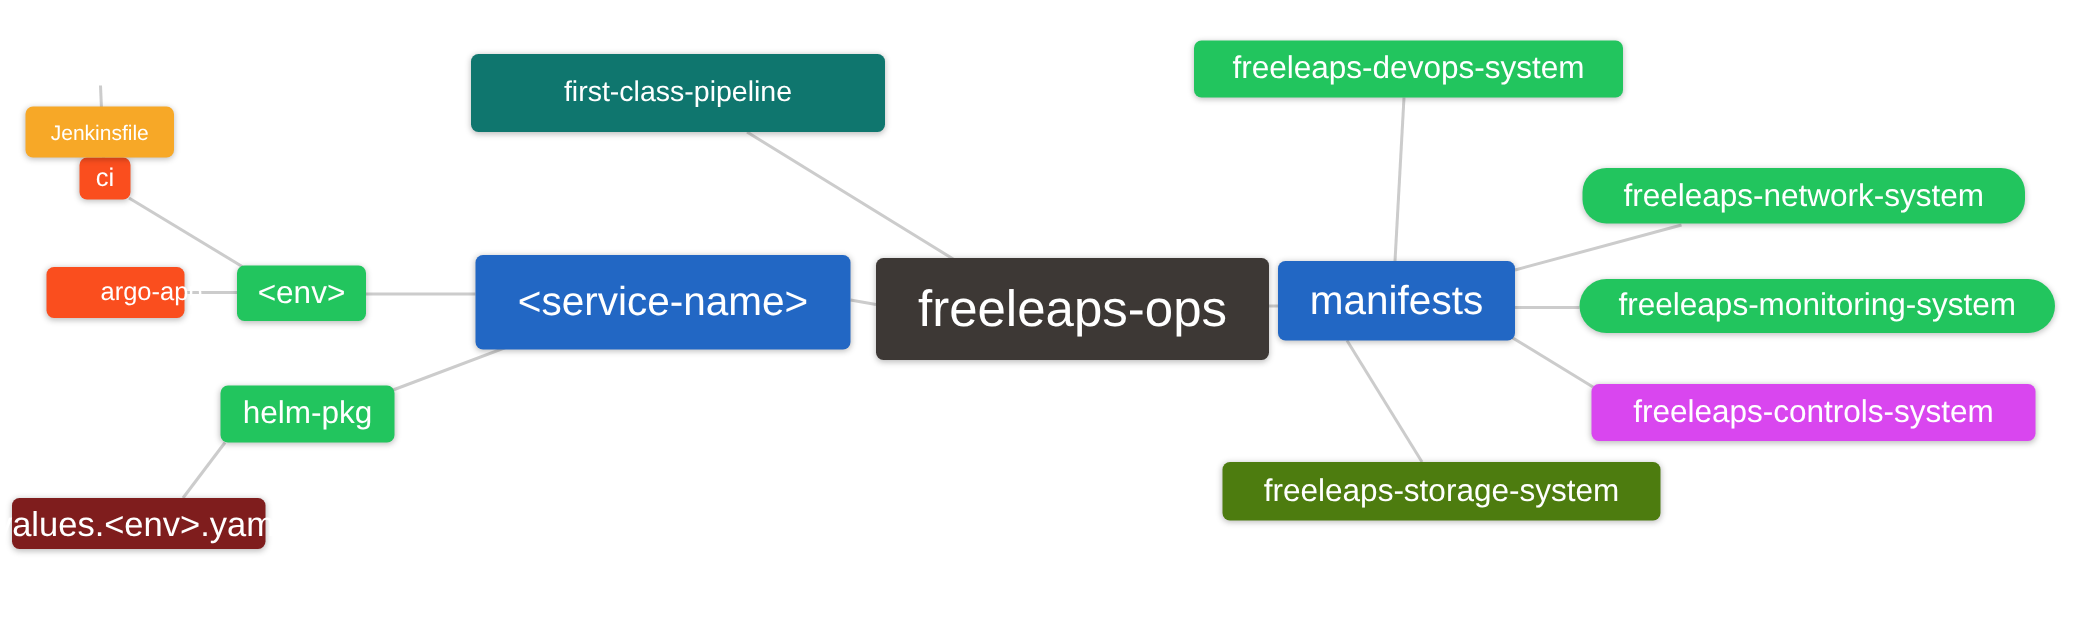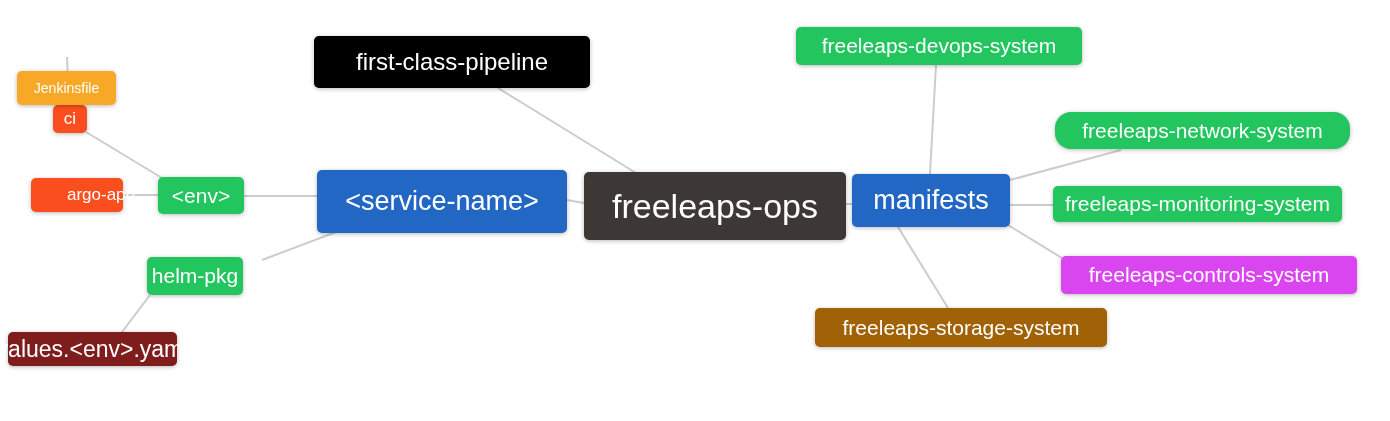--- a/index.html
+++ b/index.html
@@ -51,27 +51,27 @@
       <line x1="150" y1="295" x2="122" y2="332" stroke="#CCCCCC" stroke-width="2"></line>
       <line x1="846" y1="204" x2="852" y2="204" stroke="#CCCCCC" stroke-width="2"></line>
       <line x1="930" y1="174" x2="936" y2="65" stroke="#CCCCCC" stroke-width="2"></line>
       <line x1="1010" y1="180" x2="1121" y2="150" stroke="#CCCCCC" stroke-width="2"></line>
       <line x1="1010" y1="205" x2="1053" y2="205" stroke="#CCCCCC" stroke-width="2"></line>
       <line x1="1008" y1="225" x2="1062" y2="258" stroke="#CCCCCC" stroke-width="2"></line>
       <line x1="898" y1="227" x2="948" y2="308" stroke="#CCCCCC" stroke-width="2"></line>
     </svg>
 
 <div class="node" style="left: 584px; top: 172px; width: 262px; height: 68px; font-size: 34px; background: rgb(61, 56, 53); color: rgb(255, 255, 255);">freeleaps-ops</div>
-    <div class="node" style="left: 314px; top: 36px; width: 276px; height: 52px; font-size: 24px; background: #000000; color: rgb(255, 255, 255);">first-class-pipeline</div>
+    <div class="node" style="left: 314px; top: 36px; width: 276px; height: 52px; font-size: 19px; background: #0f766e; color: rgb(255, 255, 255);">first-class-pipeline</div>
     <div class="node" style="left: 317px; top: 170px; width: 250px; height: 63px; font-size: 27px; background: rgb(34, 103, 196); color: rgb(255, 255, 255);">&lt;service-name&gt;</div>
     <div class="node" style="left: 852px; top: 174px; width: 158px; height: 53px; font-size: 27px; background: rgb(34, 103, 196); color: rgb(255, 255, 255);">manifests</div>
     <div class="node" style="left: 158px; top: 177px; width: 86px; height: 37px; font-size: 21px; background: rgb(34, 197, 94); color: rgb(255, 255, 255);">&lt;env&gt;</div>
-    <div class="node" style="left: 147px; top: 257px; width: 96px; height: 38px; font-size: 21px; background: rgb(34, 197, 94); color: rgb(255, 255, 255);">helm-pkg</div>
+    <div class="node" style="left: 147px; top: 257px; width: 116px; height: 38px; font-size: 21px; background: rgb(34, 197, 94); color: rgb(255, 255, 255);">helm-pkg</div>
     <div class="node" style="left: 796px; top: 27px; width: 286px; height: 38px; font-size: 21px; background: rgb(34, 197, 94); color: rgb(255, 255, 255);">freeleaps-devops-system</div>
     <div class="node" style="left: 1055px; top: 112px; width: 295px; height: 37px; font-size: 21px; background: rgb(34, 197, 94); color: rgb(255, 255, 255); border-radius: 16px;">freeleaps-network-system</div>
-    <div class="node" style="left: 1053px; top: 186px; width: 289px; height: 36px; font-size: 21px; background: rgb(34, 197, 94); color: rgb(255, 255, 255);">freeleaps-monitoring-system</div>
+    <div class="node" style="left: 1053px; top: 186px; width: 317px; height: 36px; font-size: 21px; background: rgb(34, 197, 94); color: rgb(255, 255, 255); border-radius: 18px;">freeleaps-monitoring-system</div>
     <div class="node" style="left: 1061px; top: 256px; width: 296px; height: 38px; font-size: 21px; background: #d946ef; color: rgb(255, 255, 255);">freeleaps-controls-system</div>
-    <div class="node" style="left: 815px; top: 308px; width: 292px; height: 39px; font-size: 21px; background: #a16207; color: rgb(255, 255, 255);">freeleaps-storage-system</div>
+    <div class="node" style="left: 815px; top: 308px; width: 292px; height: 39px; font-size: 21px; background: #4d7c0f; color: rgb(255, 255, 255);">freeleaps-storage-system</div>
     <div class="node" style="left: 53px; top: 105px; width: 34px; height: 28px; font-size: 17px; background: rgb(250, 78, 30); color: rgb(255, 255, 255);">ci</div>
     <div class="node" style="left: 31px; top: 178px; width: 92px; height: 34px; font-size: 17px; background: rgb(250, 78, 30); color: rgb(255, 255, 255); padding-left: 48px;">argo-app</div>
     <div class="node" style="left: 8px; top: 332px; width: 169px; height: 34px; font-size: 23px; background: #7f1d1d; color: rgb(255, 255, 255);">values.&lt;env&gt;.yaml</div>
     <div class="node" style="left: 17px; top: 23px; width: 99px; height: 34px; font-size: 14px; background: rgb(247, 168, 39); color: rgb(255, 255, 255); margin-top: 48px;">Jenkinsfile</div>
   </div>
 
 </body></html>

